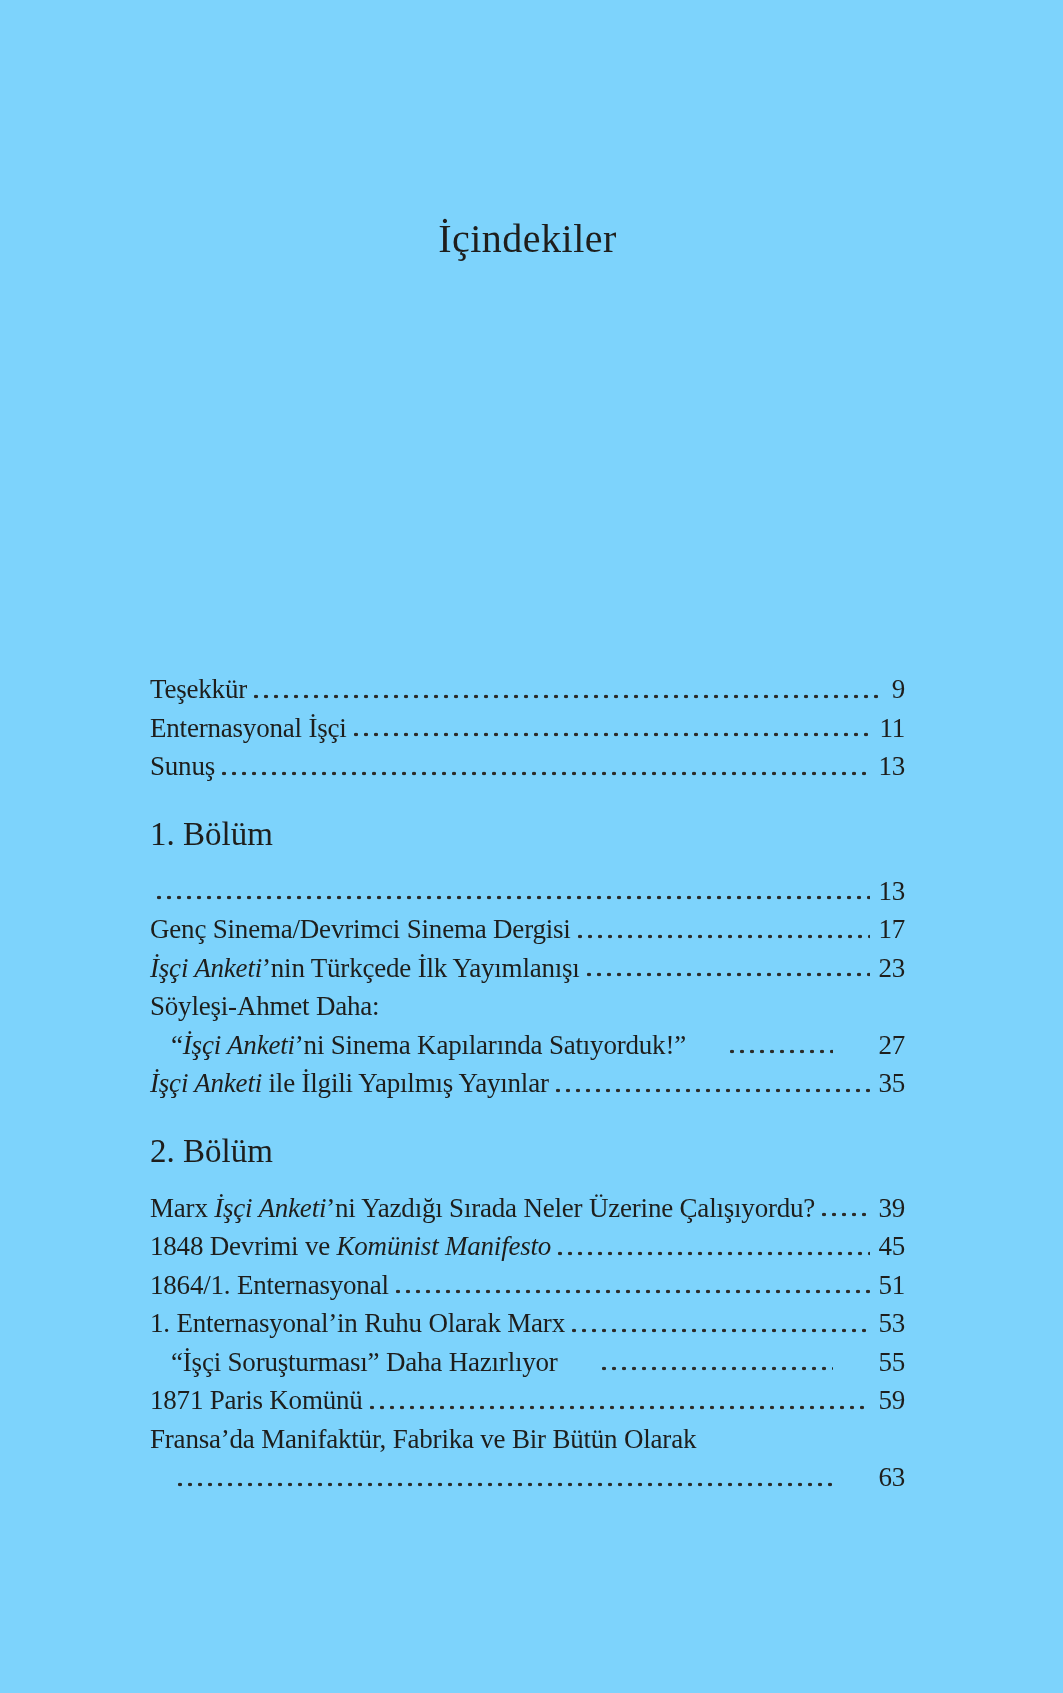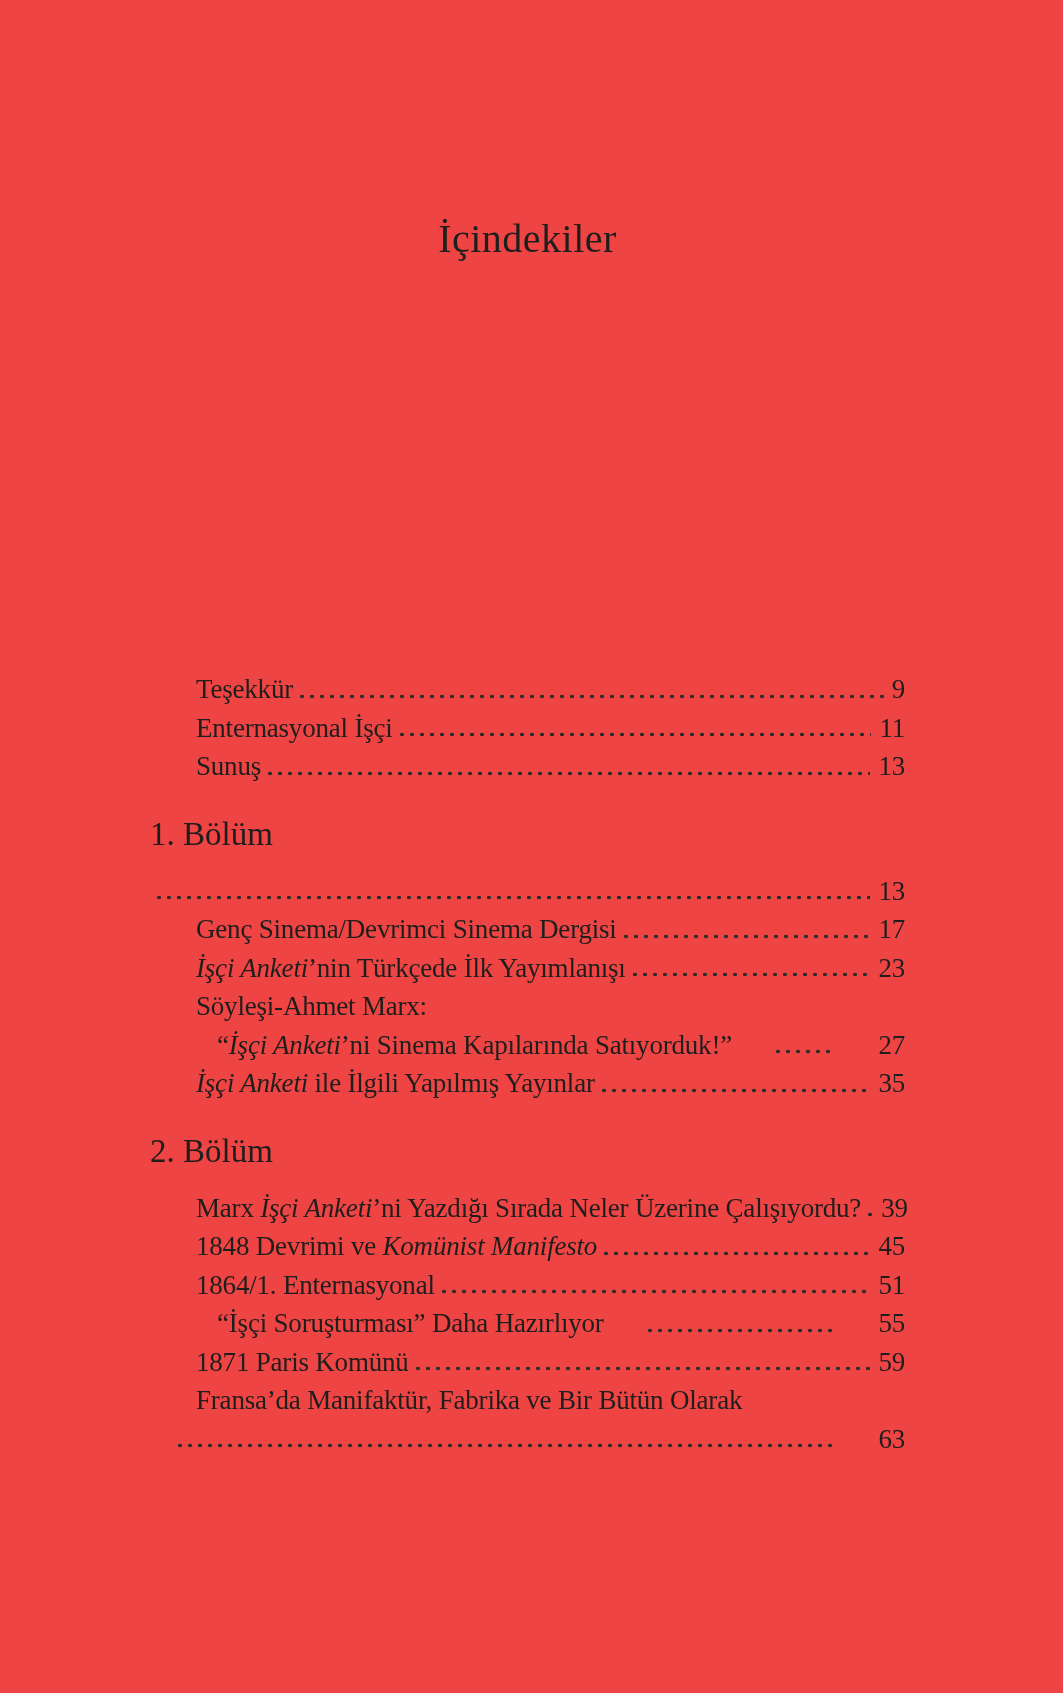--- a/index.html
+++ b/index.html
@@ -4,21 +4,21 @@
 <style>
   html, body {
     margin: 0;
     padding: 0;
     background: #ffffff;
   }
   .page {
     position: relative;
     width: 1063px;
     height: 1693px;
-    background: #ef4444;
+    background: #7dd3fc;
     color: #1e1e1c;
     font-family: "Liberation Serif", "DejaVu Serif", serif;
     overflow: hidden;
     box-sizing: border-box;
   }
   .content {
     box-sizing: border-box;
     padding: 212px 158px 0 150px;
   }
   .toc-title {
@@ -48,21 +48,20 @@
     font-size: 27px;
     line-height: 38.5px;
     letter-spacing: -0.2px;
   }
   .toc-row.indent {
     padding-left: 21px;
     gap: 37px;
   }
   .toc-text {
     white-space: nowrap;
-    margin-left: 46px;
   }
   .toc-text .it {
     font-style: italic;
   }
   .leader {
     flex: 1 1 10px;
     min-width: 8px;
     height: 5px;
     align-self: flex-end;
     margin: 0 3px 10px 4px;
@@ -111,21 +110,21 @@
               <span class="toc-text"><span class="">Genç Sinema/Devrimci Sinema Dergisi</span></span>
               <span class="leader"></span>
               <span class="pagenum">17</span>
             </div>
             <div class="toc-row">
               <span class="toc-text"><span class="it">İşçi Anketi</span><span class="">’nin Türkçede İlk Yayımlanışı</span></span>
               <span class="leader"></span>
               <span class="pagenum">23</span>
             </div>
             <div class="toc-row">
-              <span class="toc-text"><span class="">Söyleşi-Ahmet Marx:</span></span>
+              <span class="toc-text"><span class="">Söyleşi-Ahmet Daha:</span></span>
             </div>
             <div class="toc-row indent">
               <span class="toc-text"><span class="">“</span><span class="it">İşçi Anketi</span><span class="">’ni Sinema Kapılarında Satıyorduk!”</span></span>
               <span class="leader"></span>
               <span class="pagenum">27</span>
             </div>
             <div class="toc-row">
               <span class="toc-text"><span class="it">İşçi Anketi</span><span class=""> ile İlgili Yapılmış Yayınlar</span></span>
               <span class="leader"></span>
               <span class="pagenum">35</span>
@@ -141,20 +140,25 @@
             <div class="toc-row">
               <span class="toc-text"><span class="">1848 Devrimi ve </span><span class="it">Komünist Manifesto</span></span>
               <span class="leader"></span>
               <span class="pagenum">45</span>
             </div>
             <div class="toc-row">
               <span class="toc-text"><span class="">1864/1. Enternasyonal</span></span>
               <span class="leader"></span>
               <span class="pagenum">51</span>
             </div>
+            <div class="toc-row">
+              <span class="toc-text"><span class="">1. Enternasyonal’in Ruhu Olarak Marx</span></span>
+              <span class="leader"></span>
+              <span class="pagenum">53</span>
+            </div>
             <div class="toc-row indent">
               <span class="toc-text"><span class="">“İşçi Soruşturması” Daha Hazırlıyor</span></span>
               <span class="leader"></span>
               <span class="pagenum">55</span>
             </div>
             <div class="toc-row">
               <span class="toc-text"><span class="">1871 Paris Komünü</span></span>
               <span class="leader"></span>
               <span class="pagenum">59</span>
             </div>

